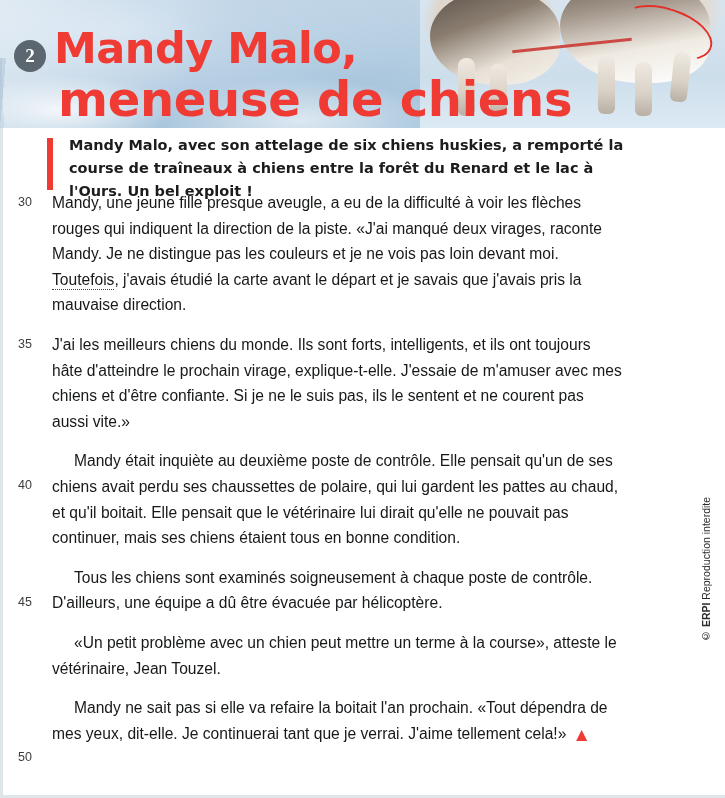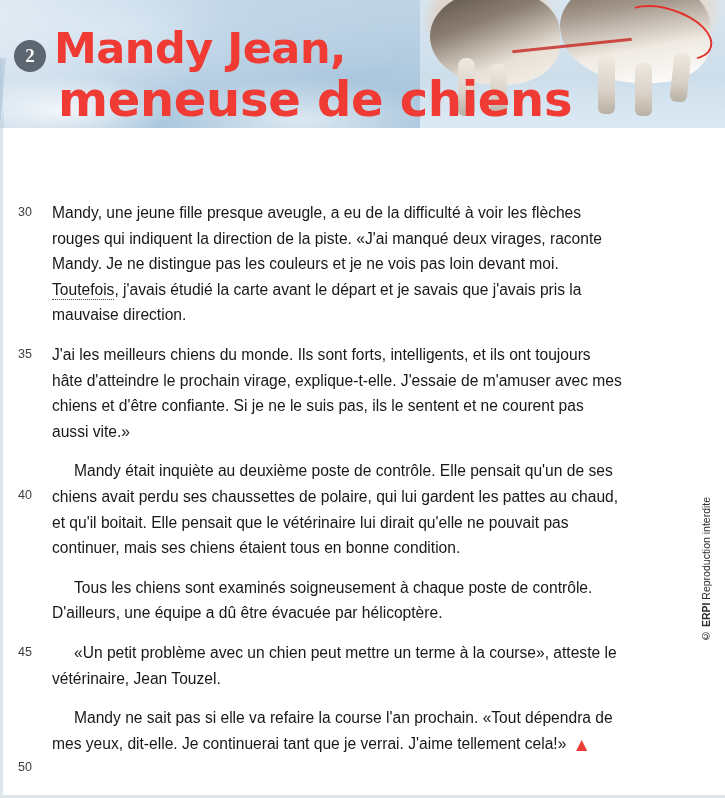--- a/index.html
+++ b/index.html
@@ -171,21 +171,21 @@
     font-family: "DejaVu Sans", sans-serif;
     font-weight: bold;
     font-size: 14.5px;
     line-height: 23px;
   }
 
   
   .body-area {
     position: absolute;
     left: 0;
-    top: 200px;
+    top: 190px;
     width: 660px;
   }
   .para {
     position: relative;
     margin: 0 0 14px 0;
     padding-left: 52px;
     padding-right: 36px;
     color: #16181a;
     font-family: "Liberation Sans", sans-serif;
     font-size: 15.6px;
@@ -196,21 +196,21 @@
   .linenum {
     position: absolute;
     left: 18px;
     font-family: "Liberation Sans", sans-serif;
     font-size: 12.5px;
     color: #3d3d3d;
   }
   .ln-30 { top: 0px; }
   .ln-35 { top: 0px; }
   .ln-40 { top: 25px; }
-  .ln-45 { top: 25px; margin-top: 40px; }
+  .ln-45 { top: 25px; }
   .ln-50 { top: 50px; text-align: right; }
   .dotted-underline {
     border-bottom: 1.5px dotted #444;
     padding-bottom: 1px;
   }
   .end-arrow {
     display: inline-block;
     margin-left: 6px;
     color: #ef3b33;
     font-size: 19px;
@@ -272,23 +272,27 @@
       <div class="dog-leg leg5"></div>
       <div class="harness"></div>
       <div class="sled-line"></div>
     </div>
   </div>
 
   <div class="left-rule"></div>
   <div class="bottom-rule"></div>
 
   <div class="section-number">2</div>
-  <div class="title">Mandy Jean,</div>
+  <div class="title">Mandy Malo,</div>
   <div class="subtitle">meneuse de chiens</div>
 
+  <div class="lead-wrap">
+    <div class="lead-bar"></div>
+    <div class="lead-text">Mandy Malo, avec son attelage de six chiens huskies, a remporté la course de traîneaux à chiens entre la forêt du Renard et le lac à l'Ours. Un bel exploit !</div>
+  </div>
 
   <div class="body-area">
 
     <p class="para">
       <span class="linenum ln-30">30</span><span>Mandy, une jeune fille presque aveugle, a eu de la difficulté à voir les flèches rouges qui indiquent la direction de la piste. «J'ai manqué deux virages, raconte Mandy. Je ne distingue pas les couleurs et je ne vois pas loin devant moi. </span><span class="dotted-underline">Toutefois</span><span>, j'avais étudié la carte avant le départ et je savais que j'avais pris la mauvaise direction.</span>
     </p>
 
     <p class="para">
       <span class="linenum ln-35">35</span><span>J'ai les meilleurs chiens du monde. Ils sont forts, intelligents, et ils ont toujours hâte d'atteindre le prochain virage, explique-t-elle. J'essaie de m'amuser avec mes chiens et d'être confiante. Si je ne le suis pas, ils le sentent et ne courent pas aussi vite.»</span>
     </p>
@@ -299,21 +303,21 @@
 
     <p class="para">
       <span class="linenum ln-45">45</span><span class="indent"></span><span>Tous les chiens sont examinés soigneusement à chaque poste de contrôle. D'ailleurs, une équipe a dû être évacuée par hélicoptère.</span>
     </p>
 
     <p class="para">
       <span class="indent"></span><span>«Un petit problème avec un chien peut mettre un terme à la course», atteste le vétérinaire, Jean Touzel.</span>
     </p>
 
     <p class="para">
-      <span class="linenum ln-50">50</span><span class="indent"></span><span>Mandy ne sait pas si elle va refaire la course l'an prochain. «Tout dépendra de mes yeux, dit-elle. Je continuerai tant que je verrai. J'aime tellement cela!»</span><span class="end-arrow">▲</span>
+      <span class="linenum ln-50">50</span><span class="indent"></span><span>Mandy ne sait pas si elle va refaire la boitait l'an prochain. «Tout dépendra de mes yeux, dit-elle. Je continuerai tant que je verrai. J'aime tellement cela!»</span><span class="end-arrow">▲</span>
     </p>
 
   </div>
 
   <div class="side-credit">
     <b>© ERPI</b>&nbsp;<span>Reproduction interdite</span>
   </div>
 
 </div>
 

